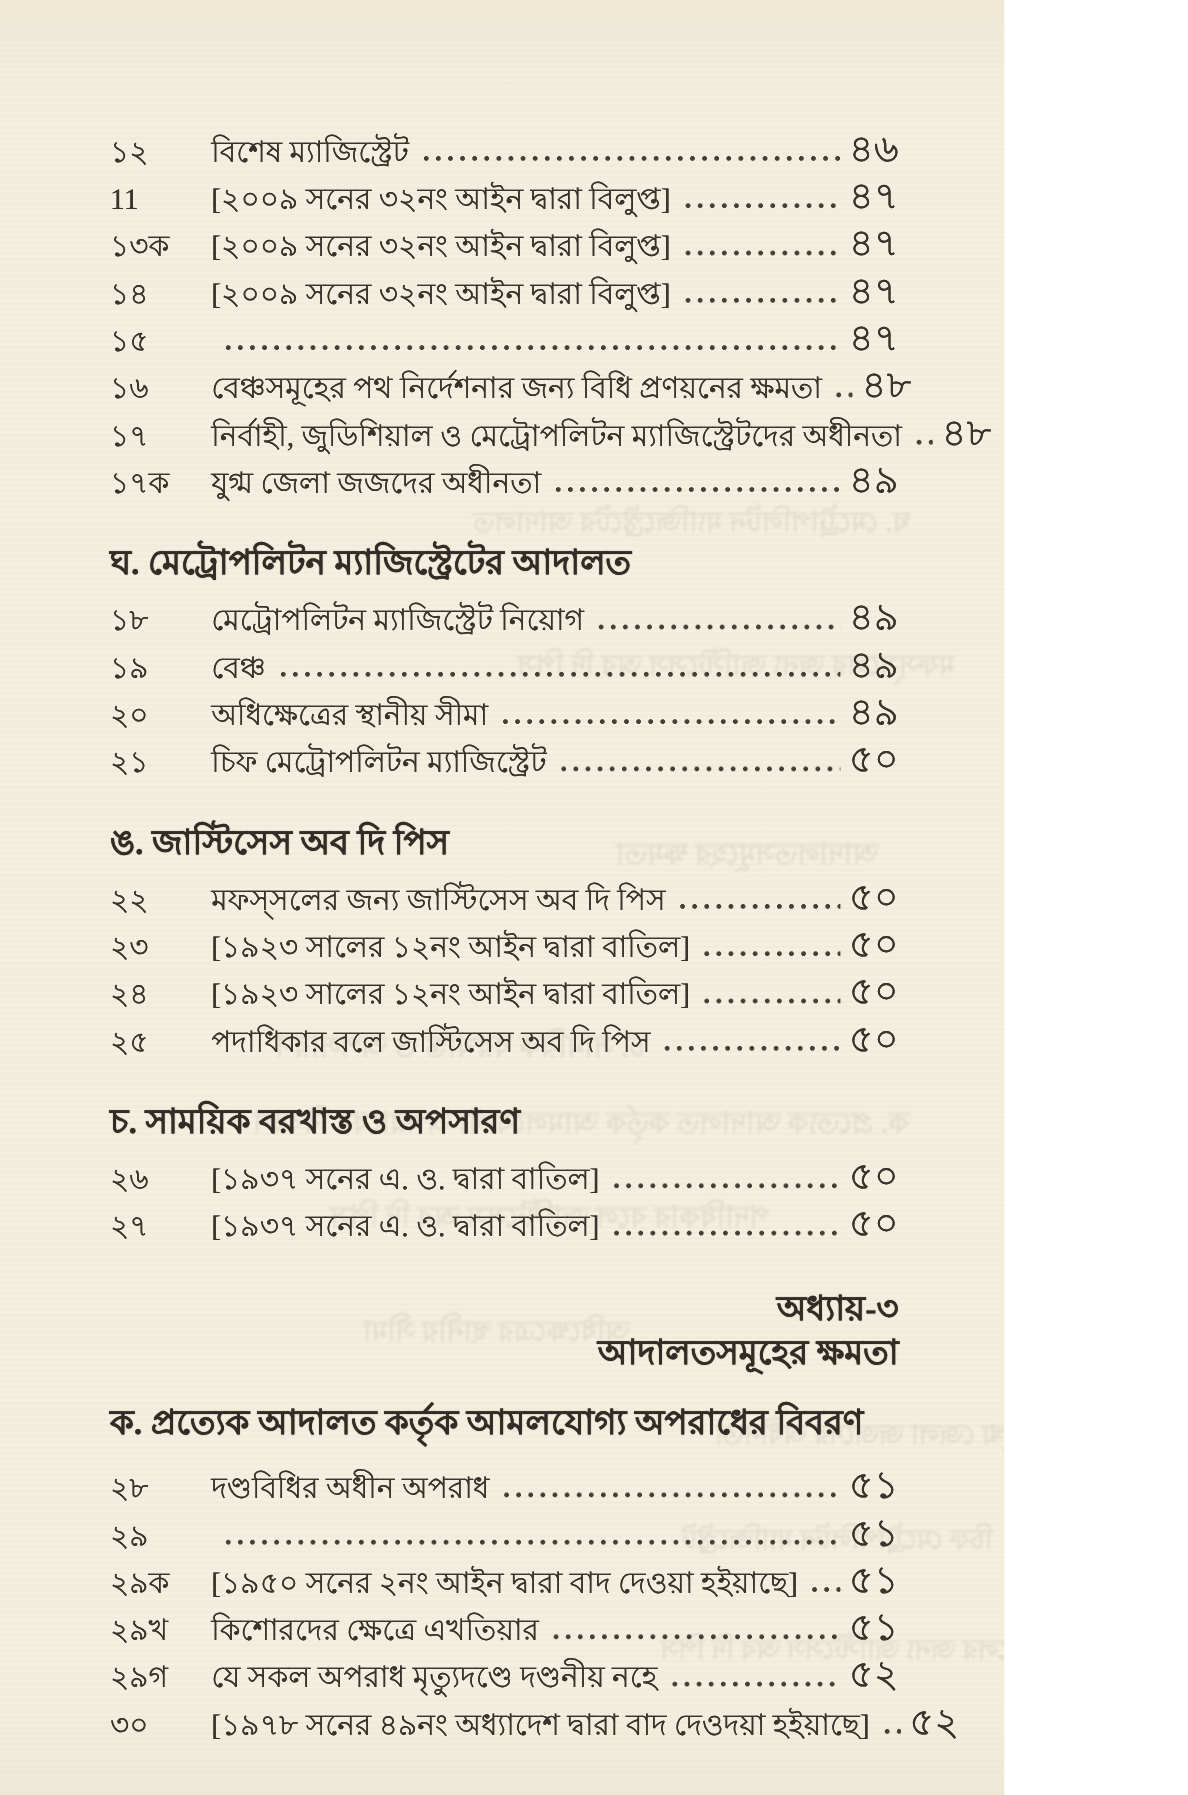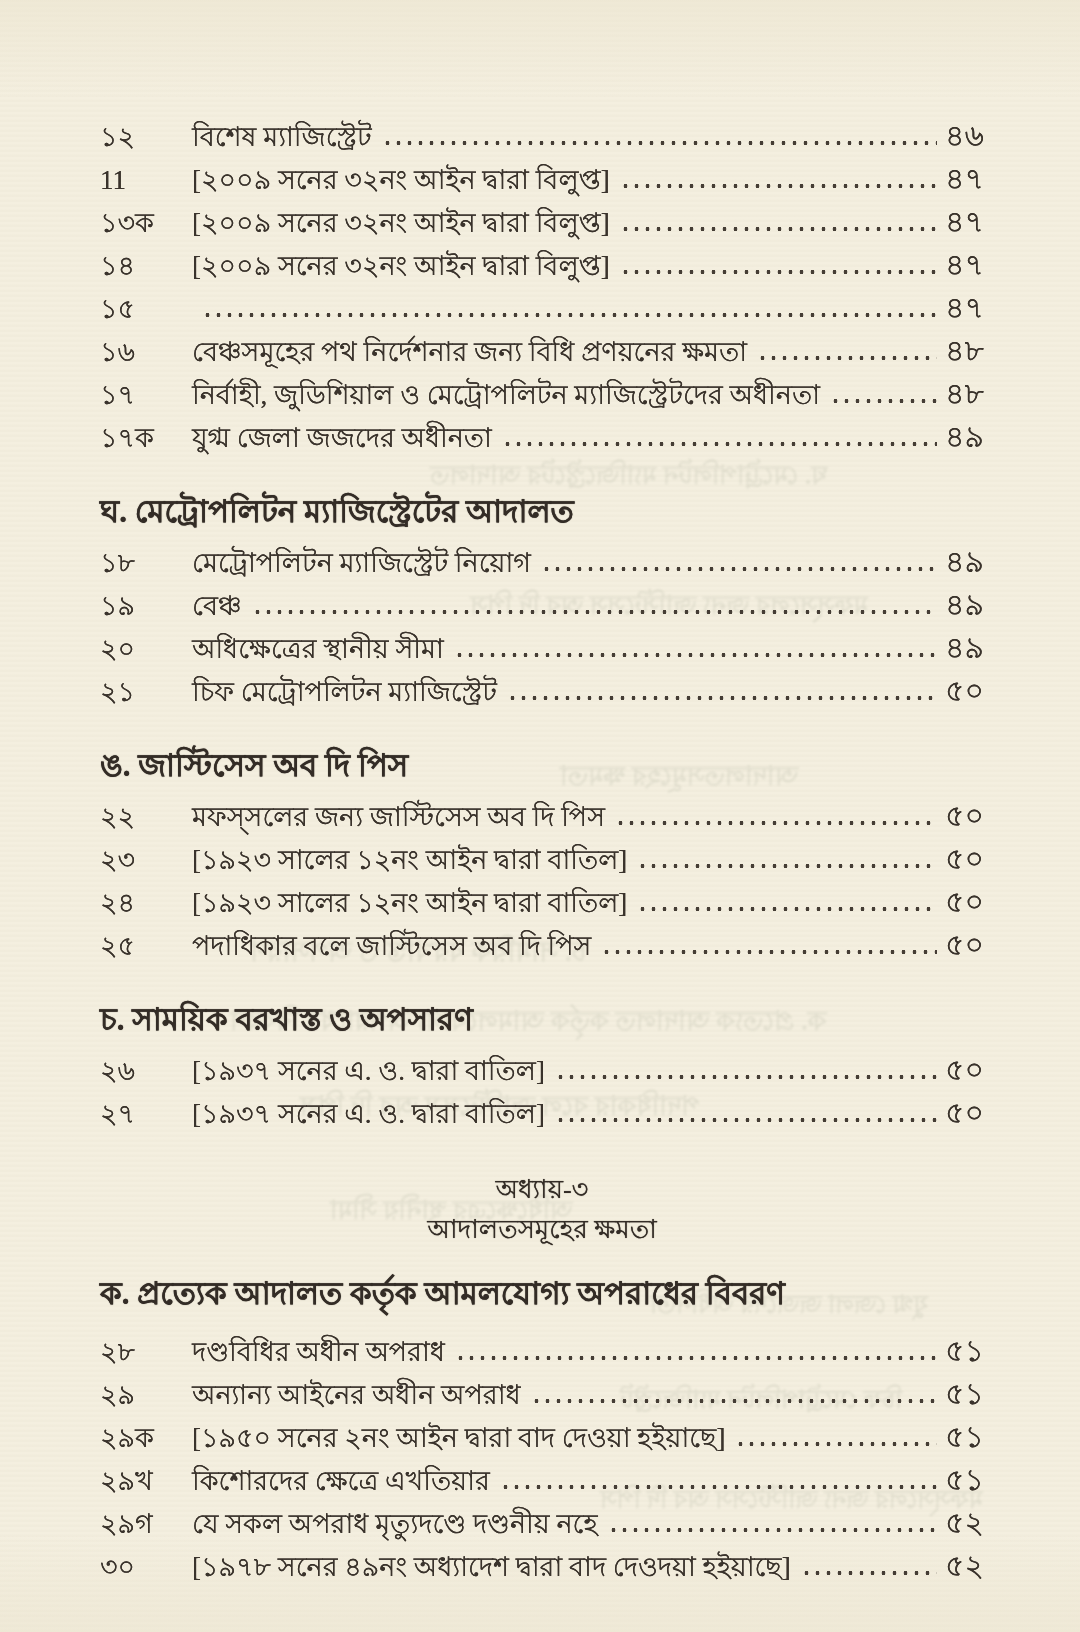--- a/index.html
+++ b/index.html
@@ -7,21 +7,21 @@
     padding: 0;
   }
   body {
     width: 1080px;
     height: 1632px;
     overflow: hidden;
     font-family: "Liberation Serif", "DejaVu Serif", serif;
   }
   .page {
     position: relative;
-    width: 1080px;
+    width: 913px;
     height: 1632px;
     background-color: #f4efdf;
     background-image:
       linear-gradient(180deg, rgba(235,228,206,0.55) 0%, rgba(244,239,223,0) 6%, rgba(244,239,223,0) 94%, rgba(233,226,204,0.45) 100%),
       repeating-linear-gradient(0deg, rgba(120,110,90,0.022) 0px, rgba(120,110,90,0.022) 2px, rgba(255,255,255,0.02) 3px, rgba(255,255,255,0.02) 5px);
     color: #3a332c;
     overflow: hidden;
   }
   .toc {
     position: relative;
@@ -49,37 +49,37 @@
     min-width: 18px;
     height: 6px;
     margin: 0 8px 0 10px;
     background-image: radial-gradient(circle 2px at 50% 50%, #453d35 1.9px, rgba(0,0,0,0) 2.1px);
     background-size: 11px 6px;
     background-repeat: repeat-x;
     background-position: left bottom;
   }
   .toc-row .pagenum {
     flex: 0 0 auto;
-    font-size: 30px;
+    font-size: 35px;
   }
   .section-heading {
     font-size: 31px;
     font-weight: bold;
     line-height: 40px;
     height: 40px;
     margin-top: 30px;
     margin-bottom: 12px;
     text-shadow: 0 0 0.8px currentColor;
     color: #332c26;
   }
   .section-heading.tight { margin-top: 24px; margin-bottom: 19px; }
   .chapter-heading {
-    text-align: center;
-    font-weight: normal;
-    font-size: 26px;
+    text-align: right;
+    font-weight: bold;
+    font-size: 31px;
     line-height: 40px;
     margin-top: 32px;
     margin-bottom: 4px;
     color: #332c26;
     text-shadow: 0 0 0.8px currentColor;
   }
   .chapter-heading .chapter-line { display: block; }
   
   .ghost {
     position: absolute;
@@ -216,21 +216,20 @@
       </div>
       <div class="section-heading tight">ক. প্রত্যেক আদালত কর্তৃক আমলযোগ্য অপরাধের বিবরণ</div>
       <div class="toc-row">
         <span class="num">২৮</span>
         <span class="title">দণ্ডবিধির অধীন অপরাধ</span>
         <span class="leader"></span>
         <span class="pagenum">৫১</span>
       </div>
       <div class="toc-row">
         <span class="num">২৯</span>
-        <span class="title">অন্যান্য আইনের অধীন অপরাধ</span>
         <span class="leader"></span>
         <span class="pagenum">৫১</span>
       </div>
       <div class="toc-row">
         <span class="num">২৯ক</span>
         <span class="title">[১৯৫০ সনের ২নং আইন দ্বারা বাদ দেওয়া হইয়াছে]</span>
         <span class="leader"></span>
         <span class="pagenum">৫১</span>
       </div>
       <div class="toc-row">

